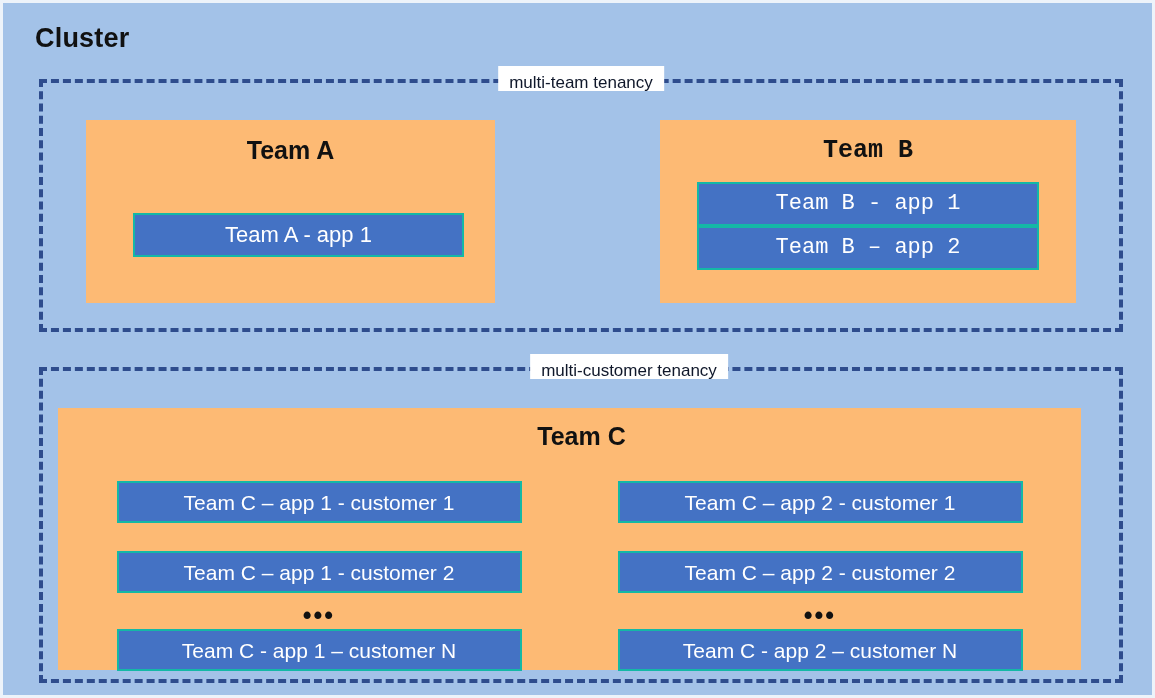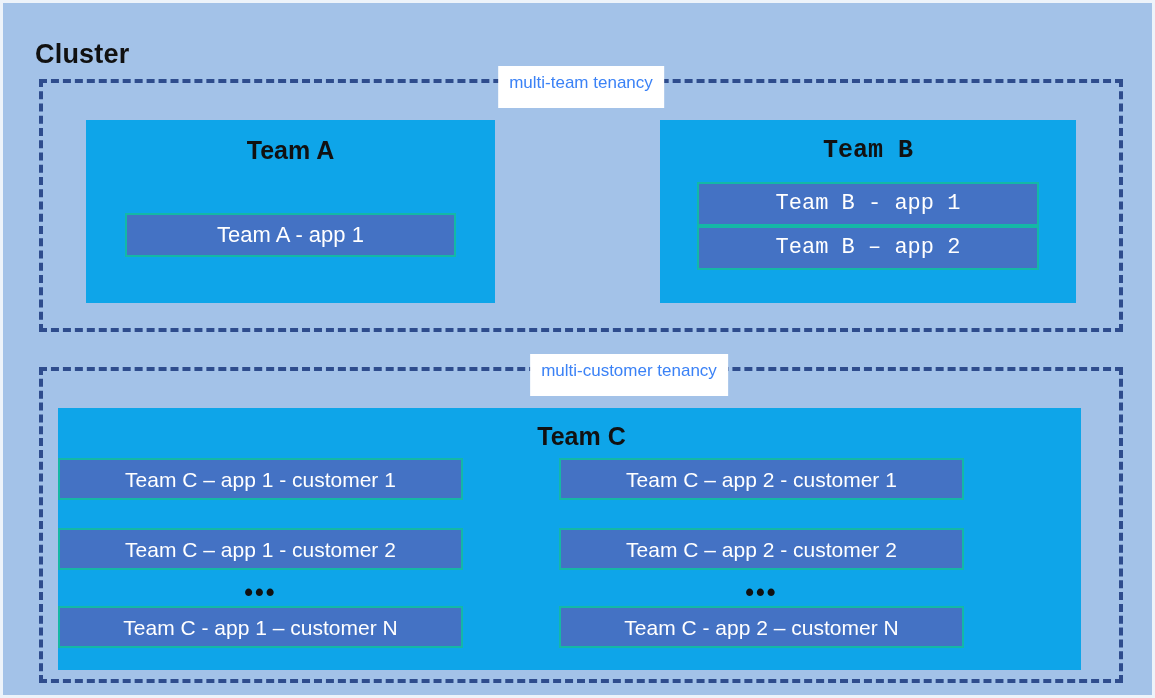--- a/index.html
+++ b/index.html
@@ -18,21 +18,21 @@
     background: #A3C2E8;
     box-sizing: border-box;
     border: 3px solid #EDF3FA;
     overflow: hidden;
   }
 
   
   .cluster-title {
     position: absolute;
     left: 32px;
-    top: 36px;
+    top: 20px;
     font-size: 27px;
     font-weight: bold;
     color: #111111;
     letter-spacing: .2px;
     white-space: nowrap;
   }
 
   
   .tenancy-zone {
     position: absolute;
@@ -50,34 +50,34 @@
     left: 36px;
     top: 364px;
     width: 1084px;
     height: 316px;
   }
 
   .tenancy-label {
     position: absolute;
     top: -17px;
     background: #FFFFFF;
-    color: #3b82f6;
+    color: #0f172a;
     font-size: 17px;
     line-height: 1;
-    padding: 8px 11px 17px 11px;
+    padding: 8px 11px 0 11px;
     white-space: nowrap;
     transform: translateX(-50%);
   }
   #zone-team .tenancy-label { left: 538px; }
   #zone-customer .tenancy-label { left: 538px; margin-left: 48px; }
 
   
   .team-box {
     position: absolute;
-    background: #0ea5e9;
+    background: #fdba74;
     box-sizing: border-box;
   }
   #team-a-box { left: 83px;  top: 117px; width: 409px; height: 183px; }
   #team-b-box { left: 657px; top: 117px; width: 416px; height: 183px; font-family: Liberation Mono, monospace; }
   #team-c-box { left: 55px;  top: 405px; width: 1023px; height: 262px; }
 
   .team-title {
     text-align: center;
     font-size: 25px;
     font-weight: bold;
@@ -98,43 +98,44 @@
     align-items: center;
     justify-content: center;
     white-space: nowrap;
     font-size: 22px;
     line-height: 1;
   }
 
   
   #team-a-apps {
     position: absolute;
-    left: 39px;
+    left: 47px;
     top: 93px;
     width: 331px;
   }
   #team-a-apps .app-box { height: 44px; }
 
   
   #team-b-apps {
     position: absolute;
     left: 37px;
     top: 62px;
     width: 342px;
   }
   #team-b-apps .app-box { height: 44px; }
   #team-b-apps .app-box + .app-box { margin-top: 0; }
 
   
   .tc-columns {
     position: absolute;
     left: 0;
-    top: 50px;
+    top: 73px;
     width: 100%;
     display: flex;
+    justify-content: center;
     gap: 96px;
   }
   .tc-col { width: 405px; }
   .tc-col .app-box { height: 42px; font-size: 21px; }
   .tc-col .app-box + .app-box { margin-top: 28px; }
 
   .tc-ellipsis {
     text-align: center;
     font-size: 25px;
     font-weight: bold;

